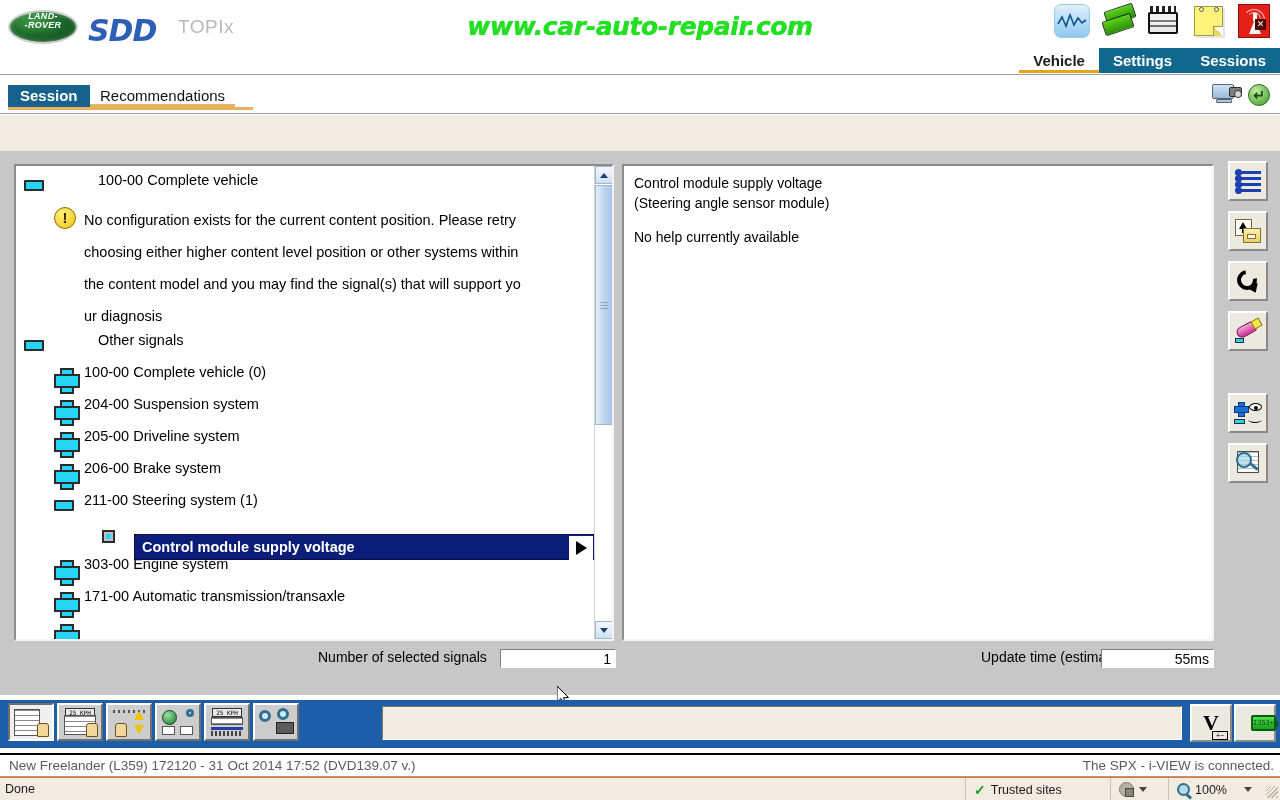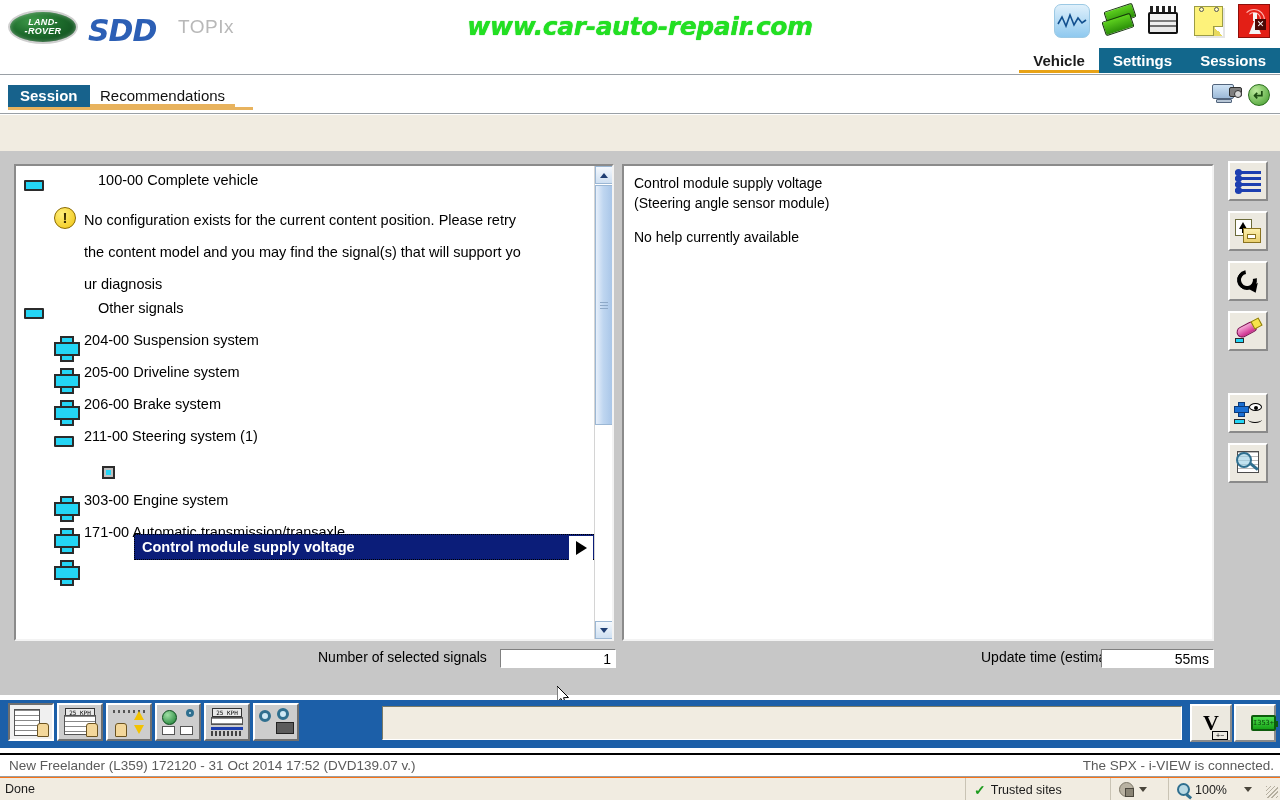--- a/index.html
+++ b/index.html
@@ -16,21 +16,21 @@
   .topbar {
     position: absolute; left: 0; top: 0; width: 1280px; height: 75px;
     background: #ffffff; border-bottom: 1px solid #9aa0a6;
   }
   .lr-logo {
     position: absolute; left: 8px; top: 10px; width: 70px; height: 34px;
     border-radius: 50%/50%;
     background: radial-gradient(ellipse at 35% 30%, #3f9a4a 0%, #1d6b2b 45%, #0c441a 100%);
     border: 2px solid #cfcfcf;
     box-shadow: inset 0 0 4px rgba(255,255,255,.4);
-    display: flex; flex-direction: column; align-items: center; justify-content: center;
+    display: flex; flex-direction: column; align-items: center; justify-content: flex-start;
     color: #ffffff; line-height: 1.02;
   }
   .lr-logo span { font-size: 9px; font-weight: bold; font-style: italic; letter-spacing: .3px; white-space: nowrap; }
   .sdd {
     position: absolute; left: 88px; top: 13px;
     font-size: 30px; font-weight: bold; font-style: italic;
     color: #2c5fb5; letter-spacing: -1px;
     font-family: "DejaVu Sans", sans-serif;
   }
   .topix {
@@ -379,30 +379,35 @@
 
         <div class="trow ind1">
           <div class="ico-folder"></div>
           <div class="lbl">100-00 Complete vehicle</div>
         </div>
 
         <div class="trow ind2" style="height:auto; align-items:flex-start;">
           <div class="ico-warn">!</div>
           <div class="warnblock">
             <div>No configuration exists for the current content position.  Please retry</div>
+            <div>choosing either higher content level position or other systems within</div>
             <div>the content model and you may find the signal(s) that will support yo</div>
             <div>ur diagnosis</div>
           </div>
         </div>
 
         <div class="trow ind1">
           <div class="ico-folder"></div>
           <div class="lbl">Other signals</div>
         </div>
 
+        <div class="trow ind2">
+          <div class="ico-plus"></div>
+          <div class="lbl">100-00 Complete vehicle  (0)</div>
+        </div>
         <div class="trow ind2">
           <div class="ico-plus"></div>
           <div class="lbl">204-00 Suspension system</div>
         </div>
         <div class="trow ind2">
           <div class="ico-plus"></div>
           <div class="lbl">205-00 Driveline system</div>
         </div>
         <div class="trow ind2">
           <div class="ico-plus"></div>

